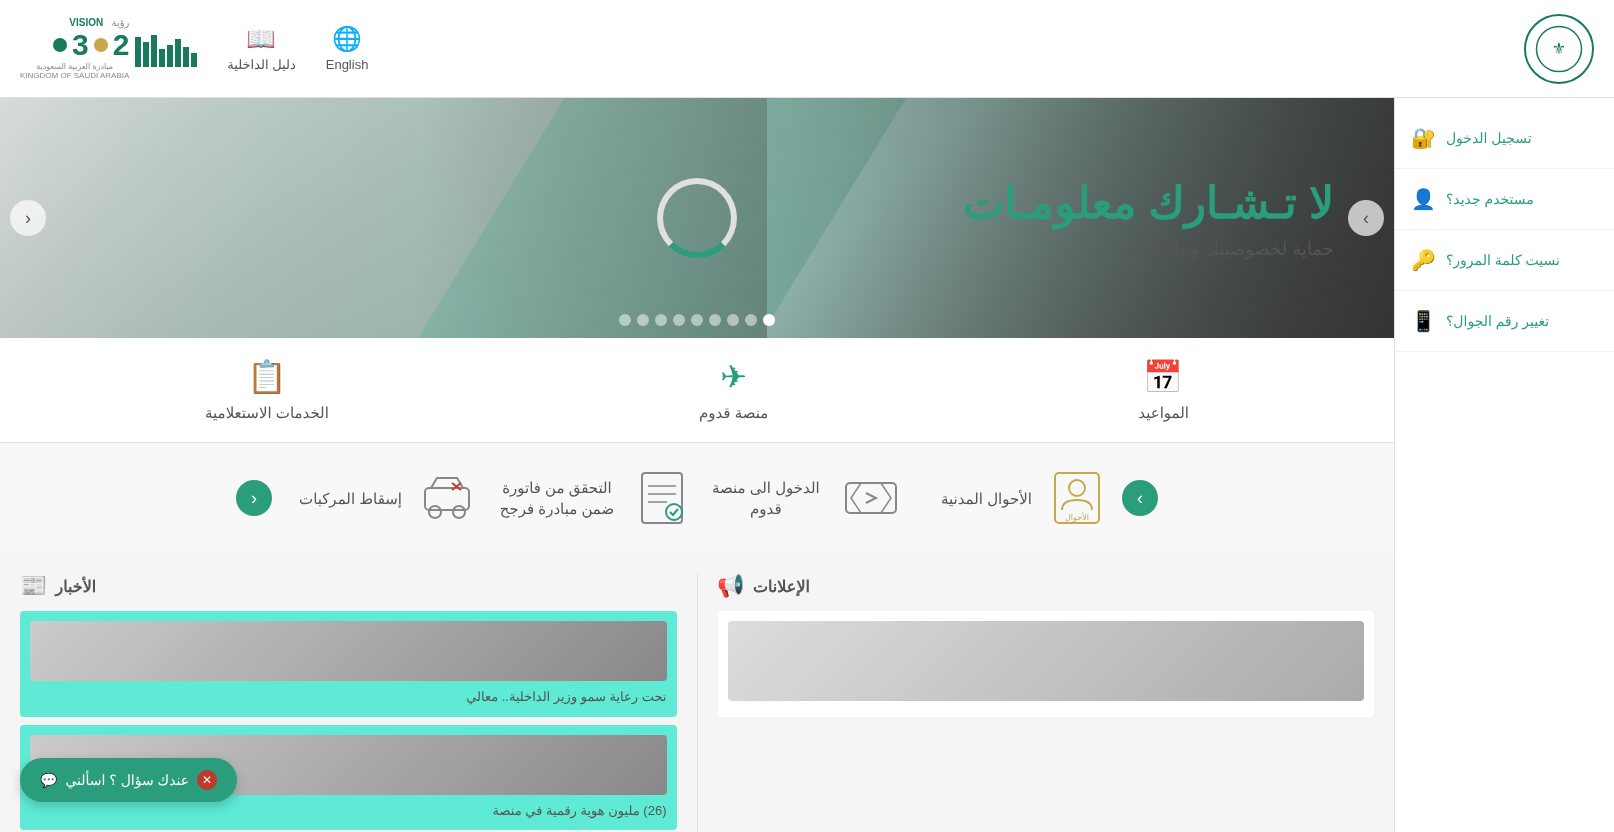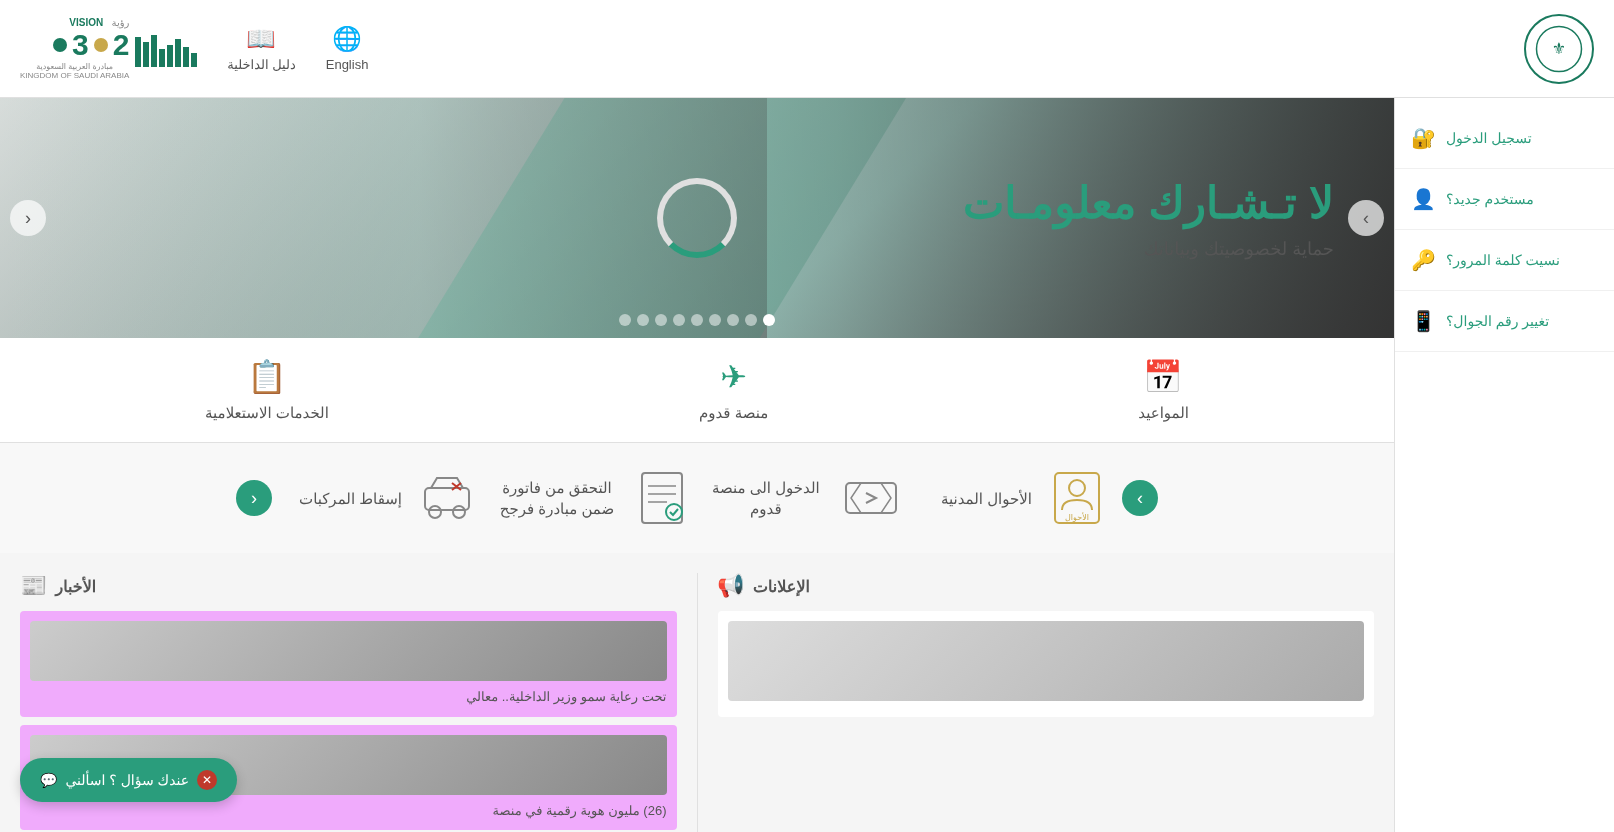--- a/index.html
+++ b/index.html
@@ -319,21 +319,21 @@
     .bottom-section-title {
       font-size: 16px;
       color: #555;
       font-weight: bold;
     }
     .bottom-section-icon {
       font-size: 22px;
       color: #888;
     }
     .news-item {
-      background: #f0abfc;
+      background: #5eead4;
       margin-bottom: 8px;
       padding: 10px;
       border-radius: 4px;
       font-size: 13px;
       color: #555;
       cursor: pointer;
       text-align: right;
       line-height: 1.5;
     }
     .news-image-placeholder {

